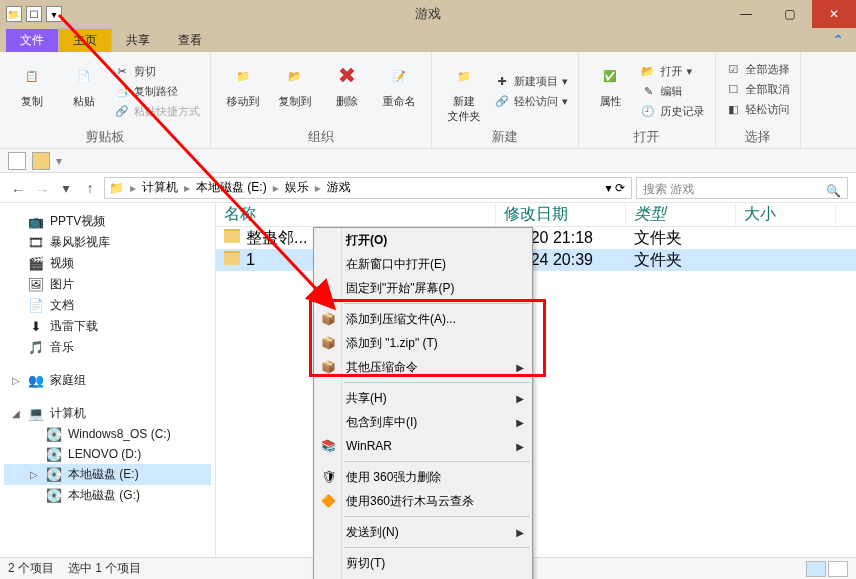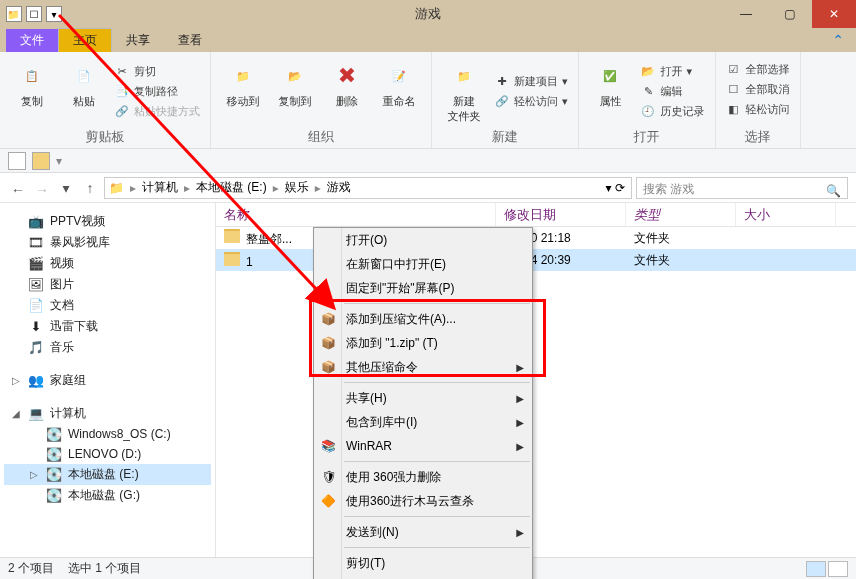--- a/index.html
+++ b/index.html
@@ -50,23 +50,23 @@
 .nav-item { display: flex; align-items: center; gap: 6px; padding: 2px 0 2px 24px; font-size: 12px; color: #222; }
 .nav-item.indent { padding-left: 42px; }
 .nav-group { margin-top: 12px; }
 .nav-expand { position: absolute; margin-left: -16px; color: #666; font-size: 10px; }
 .nav-item.selected { background: #cde8ff; }
 .nic { width: 16px; height: 16px; display: flex; align-items: center; justify-content: center; font-size: 13px; }
 
 .splitter { width: 1px; background: #e5e5e5; }
 
 .listpane { flex: 1; position: relative; }
-.cols { height: 24px; display: flex; align-items: center; font-size: 13px; color: #701a75; border-bottom: 1px solid #e5e5e5; }
+.cols { height: 24px; display: flex; align-items: center; font-size: 16px; color: #0f766e; border-bottom: 1px solid #e5e5e5; }
 .col { padding-left: 8px; border-right: 1px solid #eee; height: 100%; display: flex; align-items: center; }
-.rows .row { height: 22px; display: flex; align-items: center; font-size: 12px; }
+.rows .row { height: 22px; display: flex; align-items: center; font-size: 16px; }
 .rows .row .cell { padding-left: 8px; }
 .rows .row.selected { background: #cde8ff; }
 .fic { width: 16px; height: 14px; background: #f3d17b; border-radius: 1px; margin-right: 6px; display: inline-block; border-top: 2px solid #e5b94f; }
 
 
 .ctxmenu { position: absolute; background: #f0f0f0; border: 1px solid #999; box-shadow: 2px 2px 4px rgba(0,0,0,0.25); font-size: 12px; width: 220px; }
 .ctxmenu .mi { display: flex; align-items: center; height: 24px; padding-left: 32px; position: relative; }
 .ctxmenu .mi .mic { position: absolute; left: 6px; width: 18px; height: 18px; display: flex; align-items: center; justify-content: center; }
 .ctxmenu .mi .arrow { margin-left: auto; margin-right: 8px; color: #333; font-size: 10px; }
 .ctxmenu .sep { height: 1px; background: #ccc; margin: 3px 2px 3px 30px; }
@@ -330,21 +330,21 @@
       <div class="row selected">
         <div class="cell" style="width:280px;"><span class="fic"></span><span>1</span></div>
         <div class="cell" style="width:130px;">5/7/24 20:39</div>
         <div class="cell" style="width:110px;">文件夹</div>
       </div>
     </div>
 
     <div class="ctxmenu" style="left:97px; top:24px;">
       <div class="ctx-icon-strip"></div>
       <div class="mi">
-          <span style="font-weight:normal;">打开(O)</span>
+          <span style="font-weight:bold;">打开(O)</span>
         </div>
       <div class="mi">
           <span>在新窗口中打开(E)</span>
         </div>
       <div class="mi">
           <span>固定到"开始"屏幕(P)</span>
         </div>
       <div class="sep"></div>
       <div class="mi">
           <span class="mic">📦</span>

